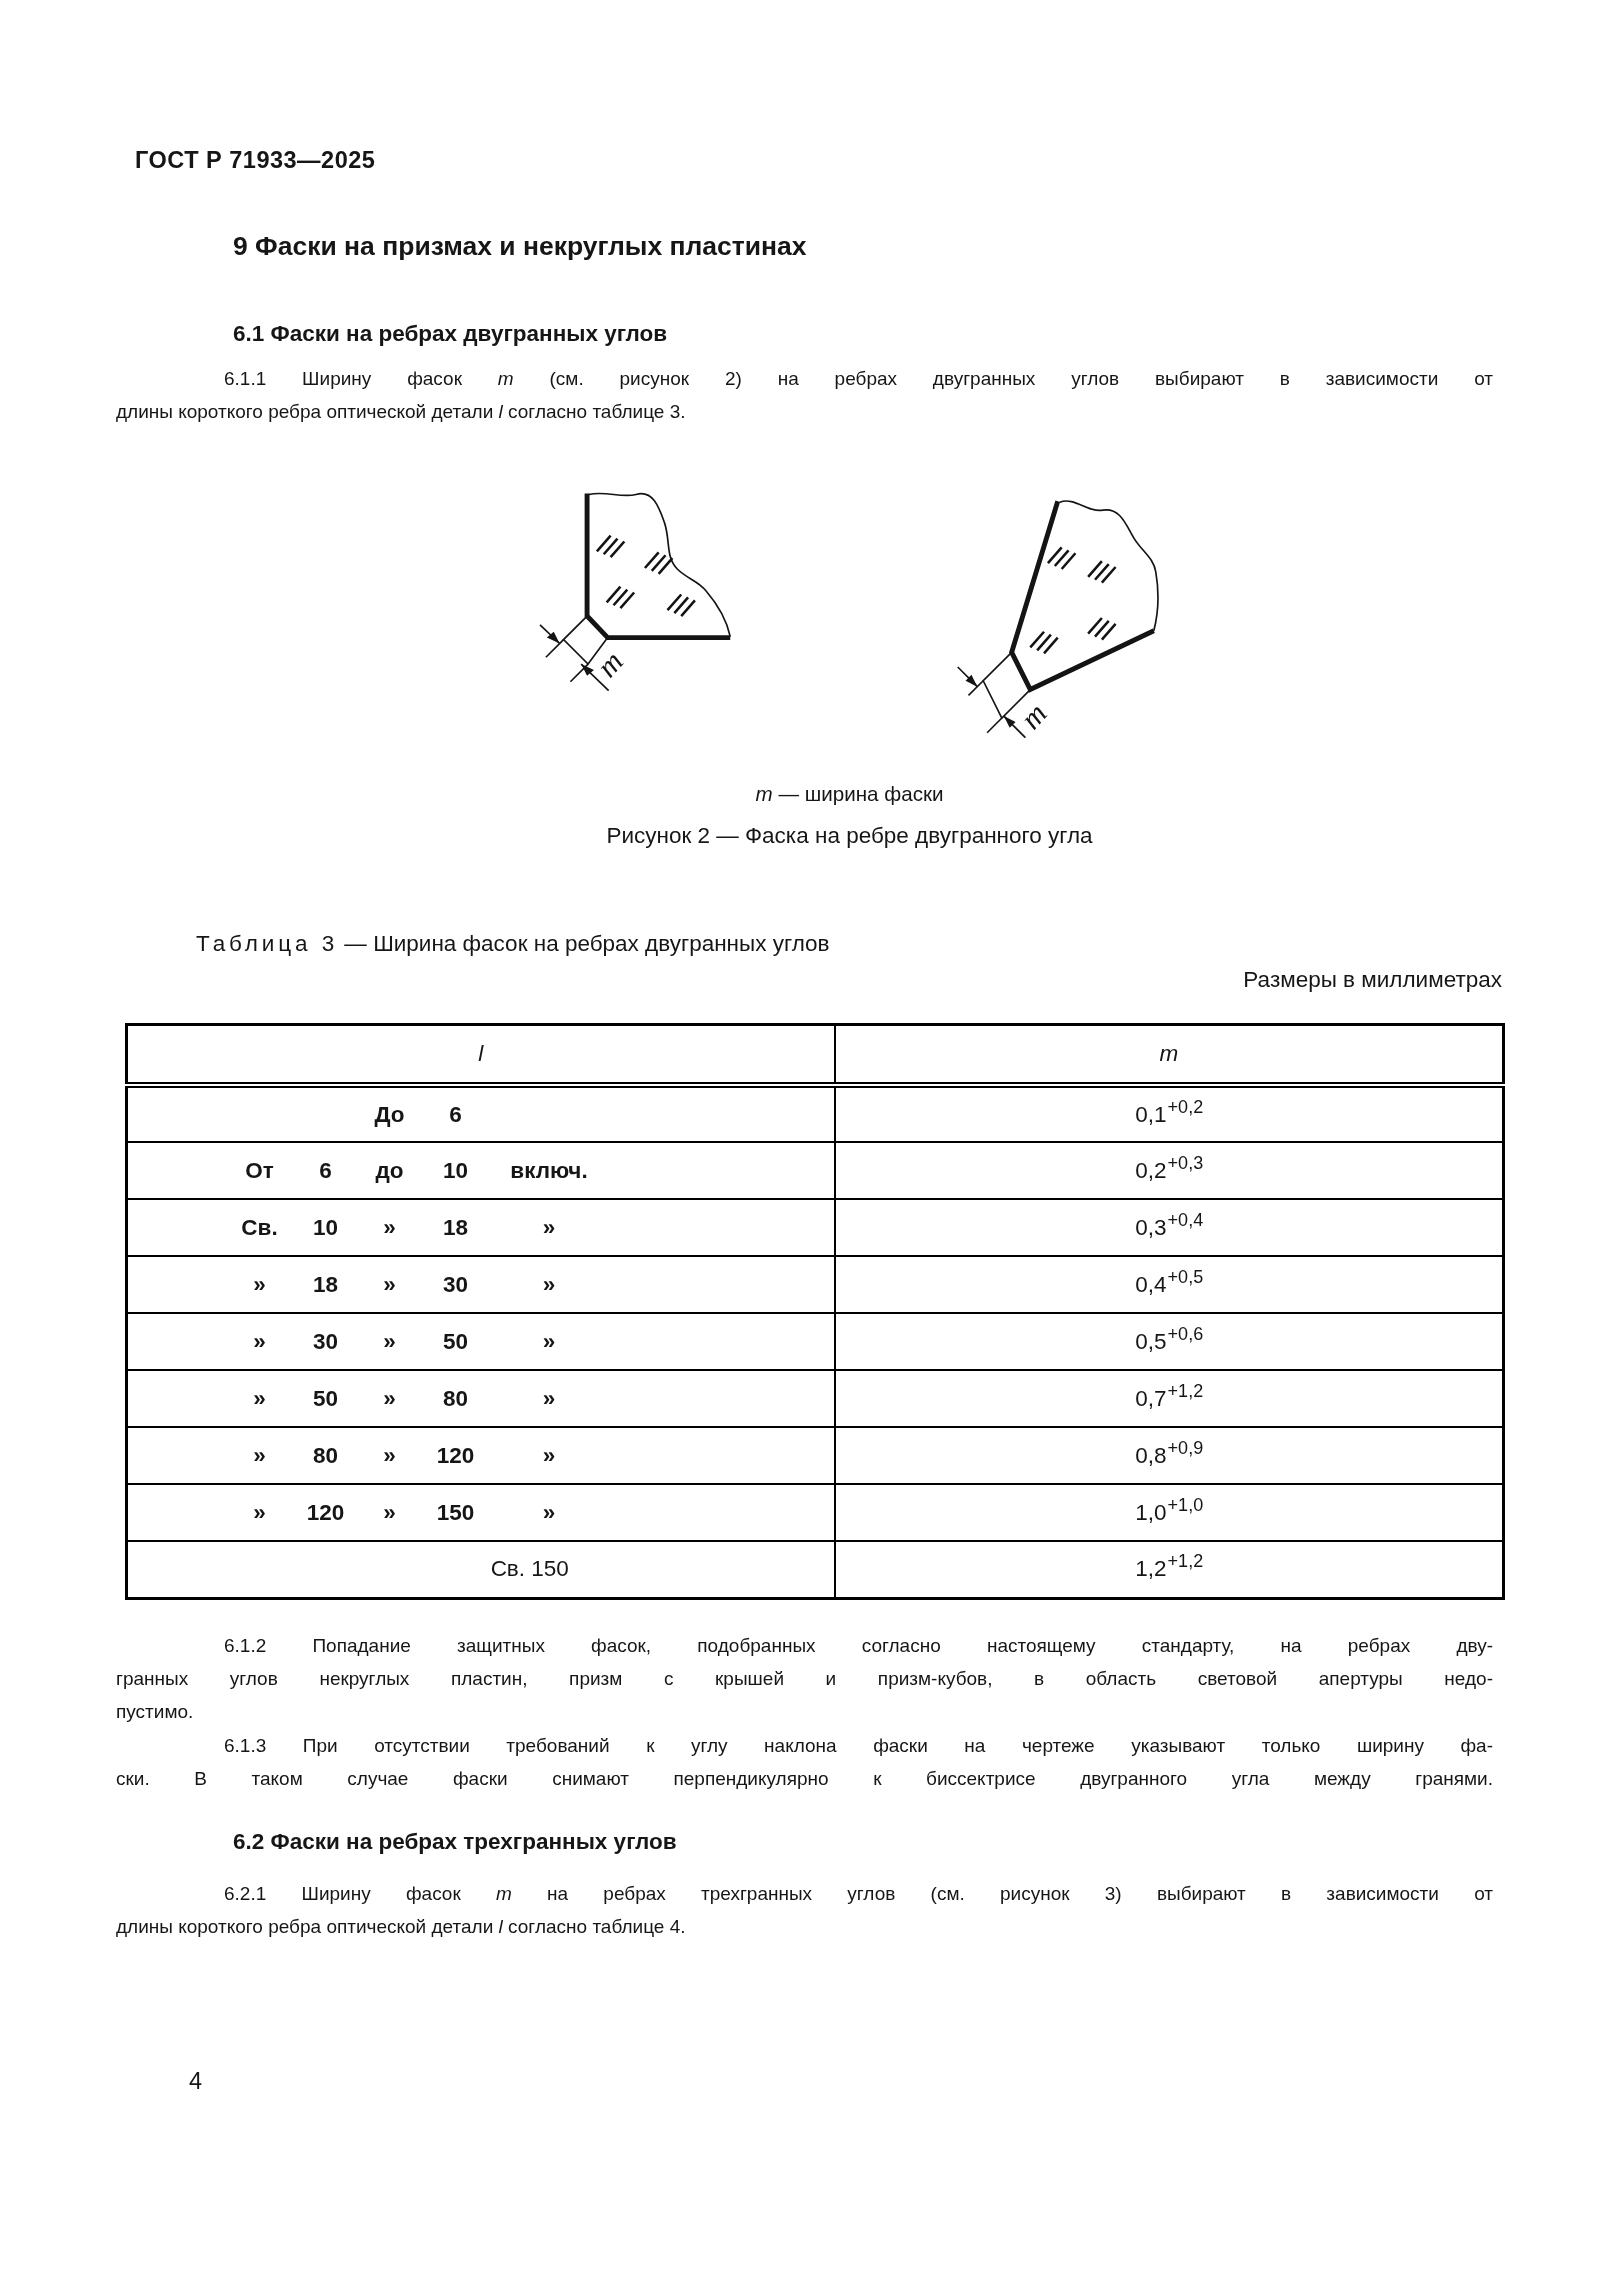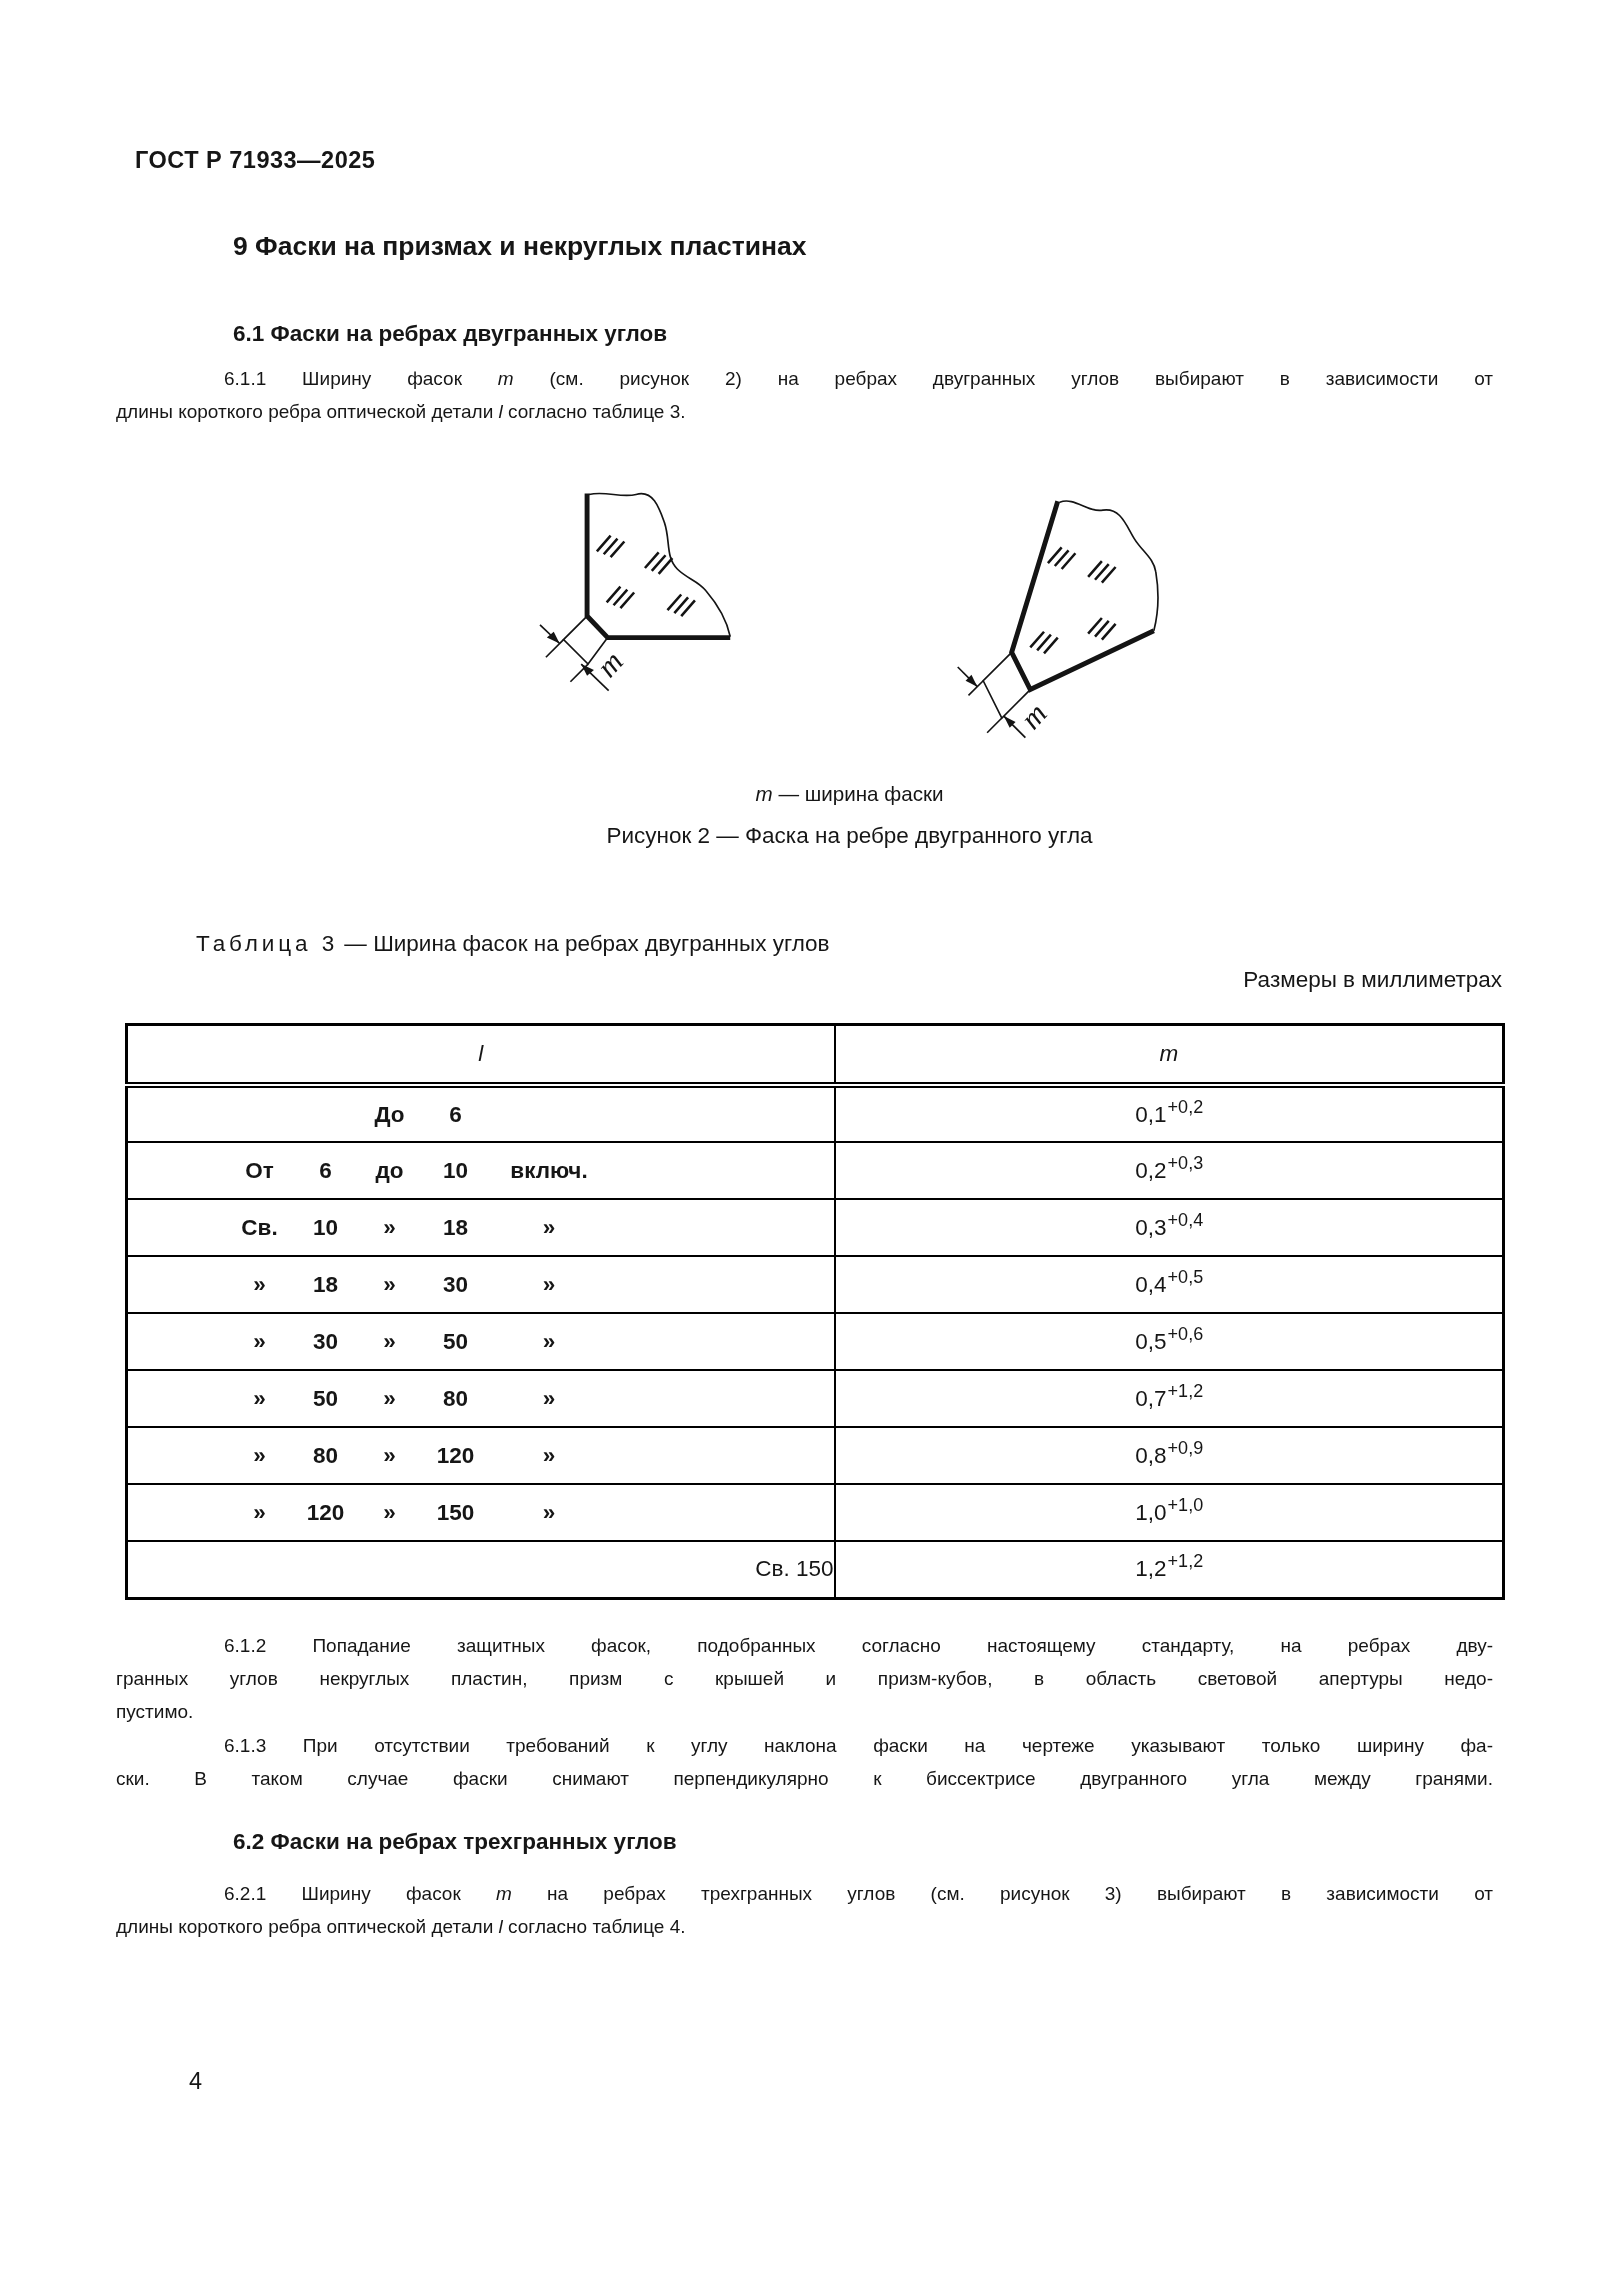--- a/index.html
+++ b/index.html
@@ -39,21 +39,21 @@
   table.t3 thead th{height:56px;font-weight:normal;font-style:italic;text-align:center;border-bottom:6.9px double #000;}
   table.t3 tbody tr{height:57px;}
   td.range-cell{text-align:left;}
   .rangegrid{display:flex;padding-left:98px;align-items:center;}
   .rangegrid .rg{display:inline-block;text-align:center;font-weight:bold;}
   .rangegrid .rg:nth-child(1){width:67px;}
   .rangegrid .rg:nth-child(2){width:65px;}
   .rangegrid .rg:nth-child(3){width:63px;}
   .rangegrid .rg:nth-child(4){width:69px;}
   .rangegrid .rg:nth-child(5){width:118px;}
-  .cellcenter{padding-left:98px;text-align:right;}
+  .cellcenter{padding-left:98px;text-align:center;}
   td.value-cell{text-align:center;}
   .sup{font-size:18px;position:relative;top:-8.8px;left:1px;}
   .pagenum{left:189px;top:2068px;font-size:23.5px;}
   .fig-line{stroke:#141414;fill:none;}
   .thick{stroke-width:5px;}
   .thin{stroke-width:1.7px;}
   .hatch{stroke-width:2.6px;}
   .dimlabel{font-family:"Liberation Serif", serif;font-style:italic;font-size:31px;fill:#141414;stroke:none;}
 </style>
 </head>

